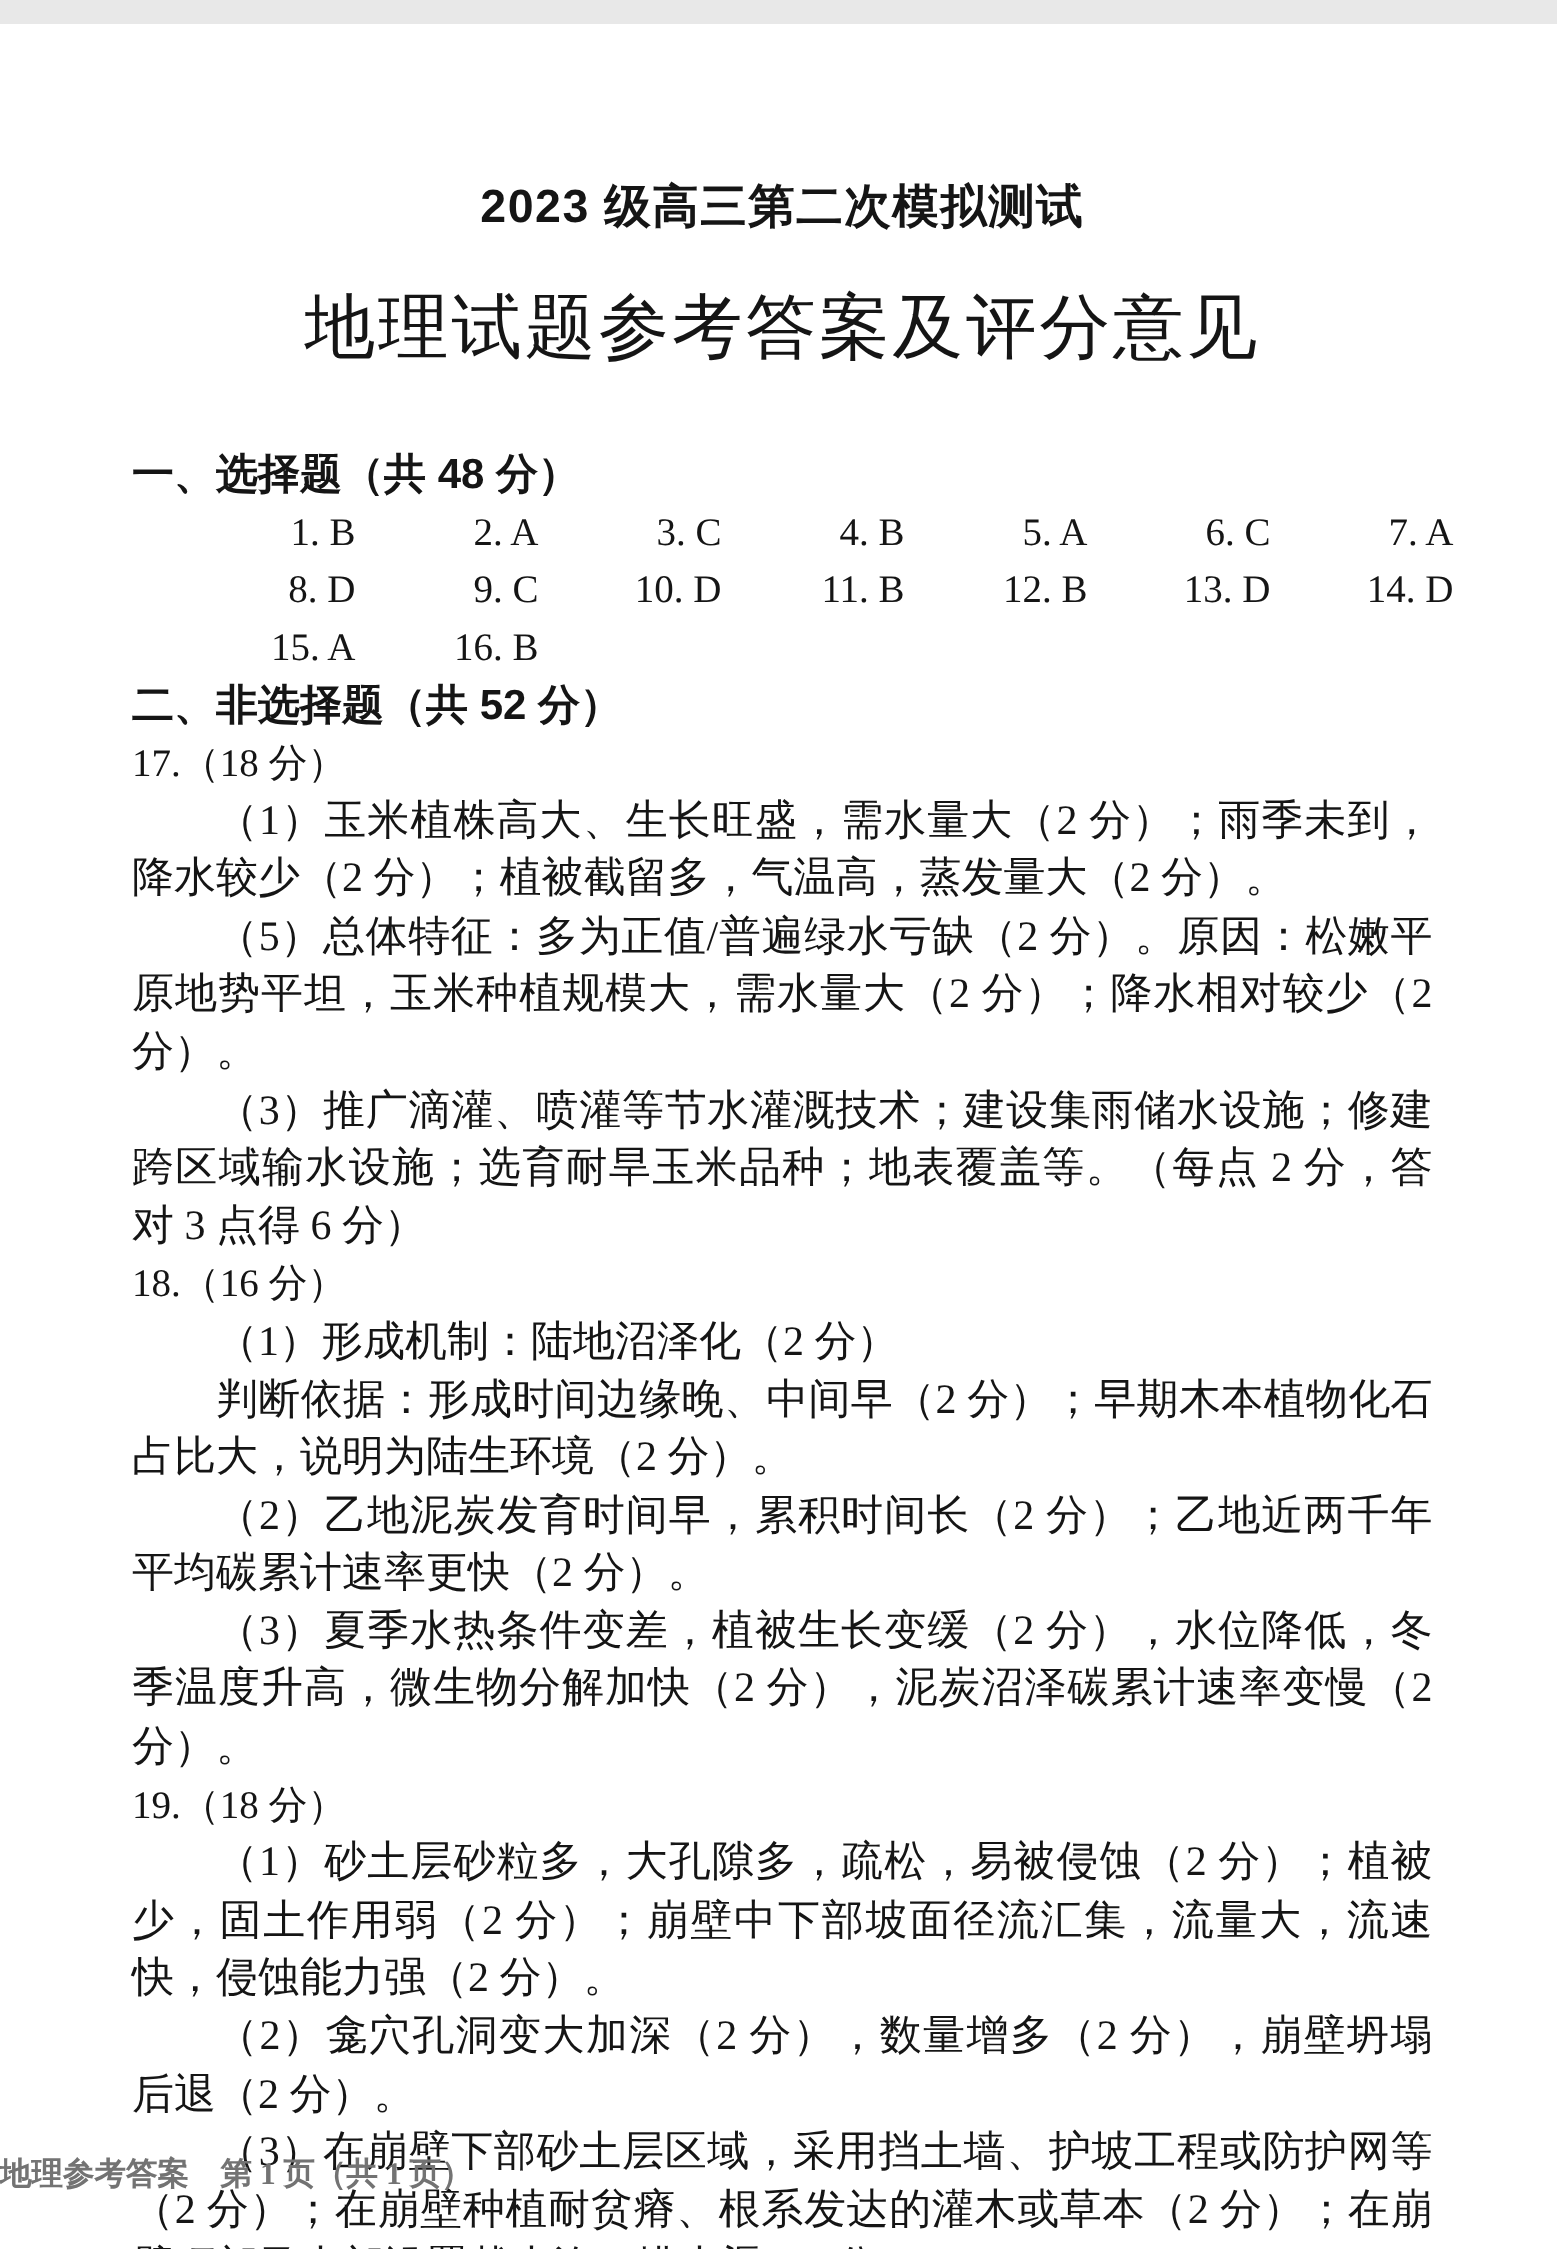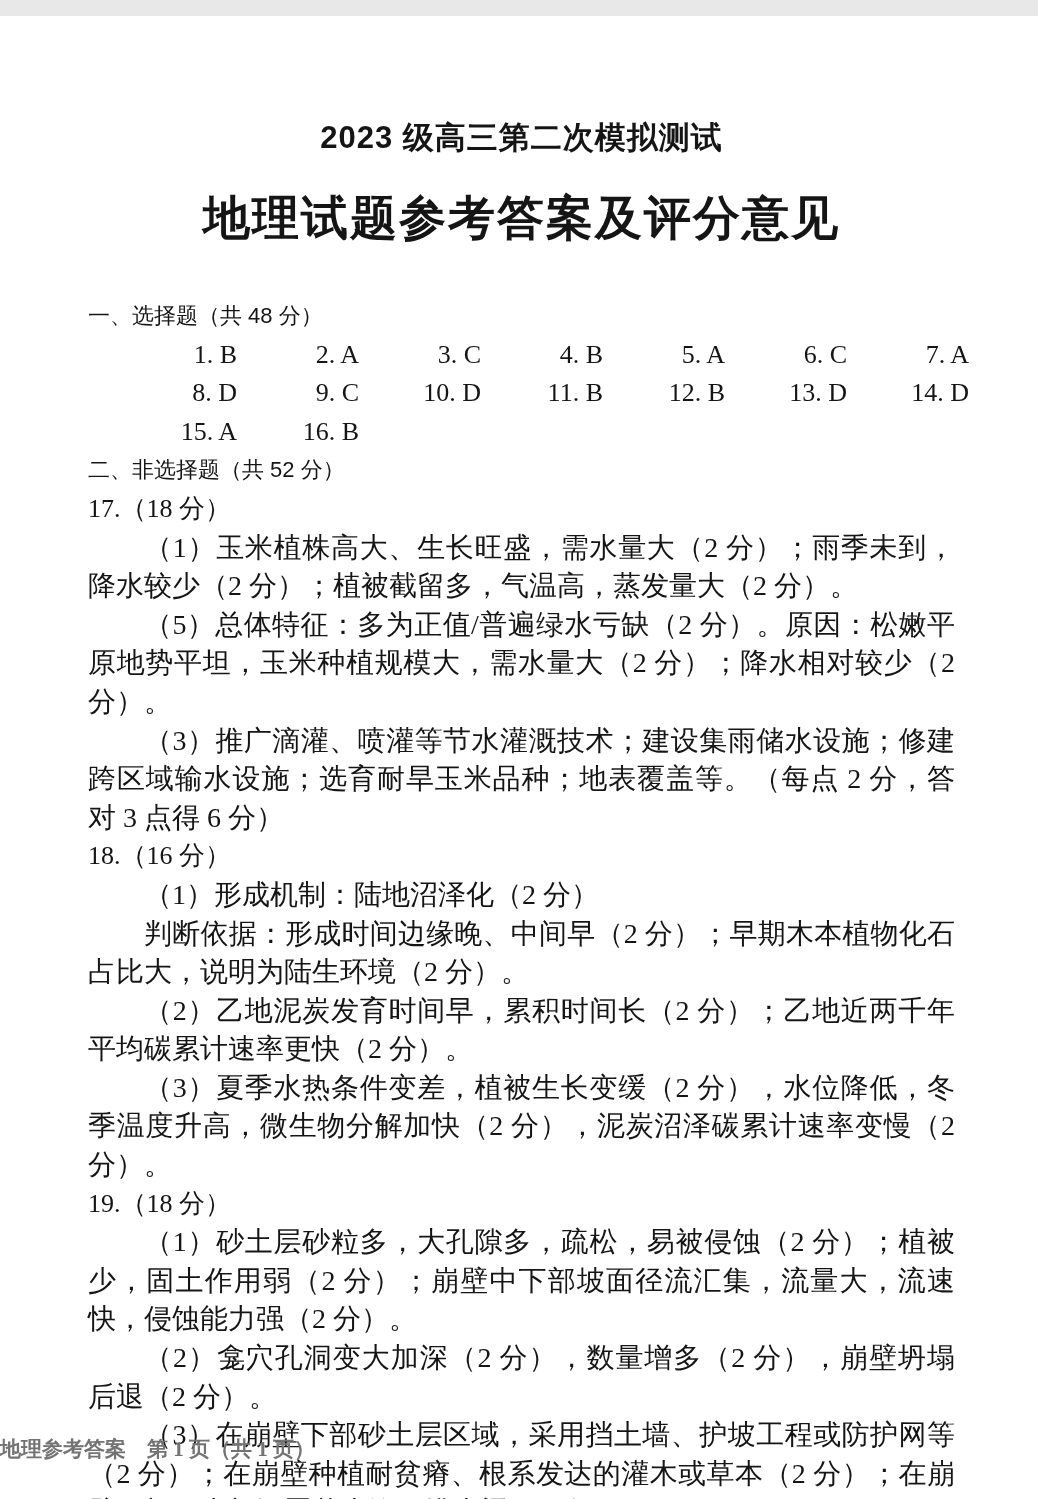--- a/index.html
+++ b/index.html
@@ -24,29 +24,29 @@
     font-size: 31px;
     font-weight: 700;
     line-height: 42px;
     letter-spacing: 1px;
   }
   .doc-title {
     margin-top: 32px;
     text-align: center;
     font-family: "Liberation Sans", "DejaVu Sans", sans-serif;
     font-size: 47px;
-    font-weight: 700;
+    font-weight: 400;
     line-height: 54px;
     letter-spacing: 2px;
   }
   .sec-heading {
     margin-top: 52px;
     font-family: "Liberation Sans", "DejaVu Sans", sans-serif;
-    font-size: 22px;
-    font-weight: 400;
+    font-size: 28px;
+    font-weight: 700;
     line-height: 38.6px;
   }
   .sec-heading.second { margin-top: 0; }
   .mc-grid {
     display: grid;
     grid-template-columns: repeat(7, 122px);
     padding-left: 27px;
     font-size: 26px;
     line-height: 38.6px;
     text-align: right;

